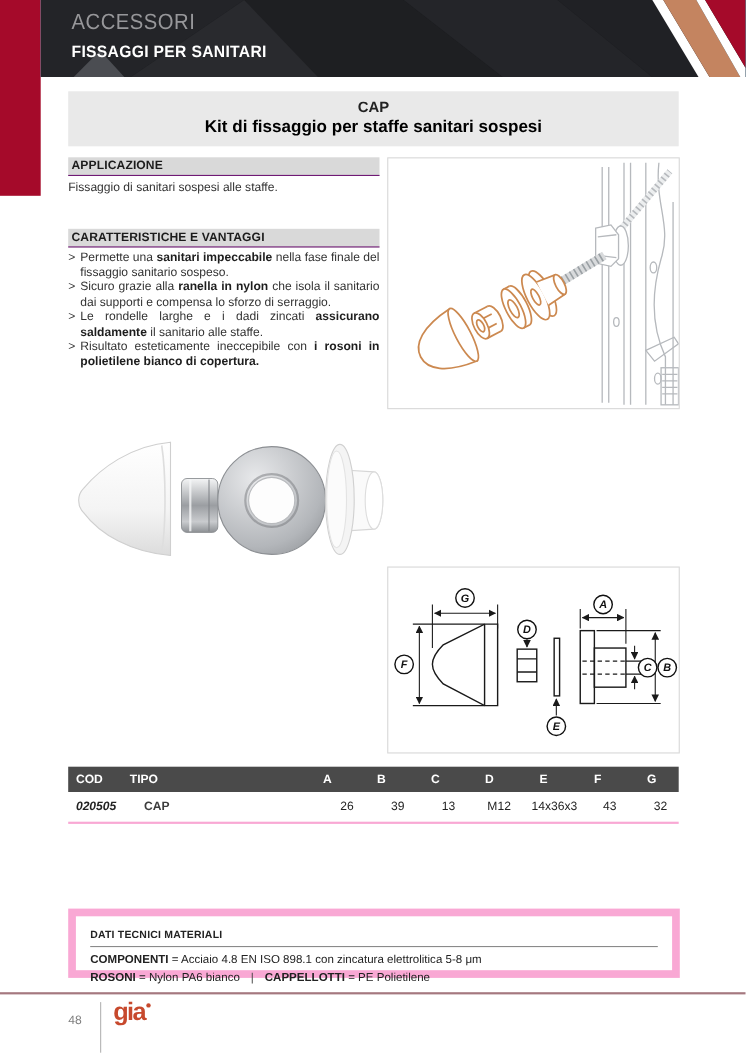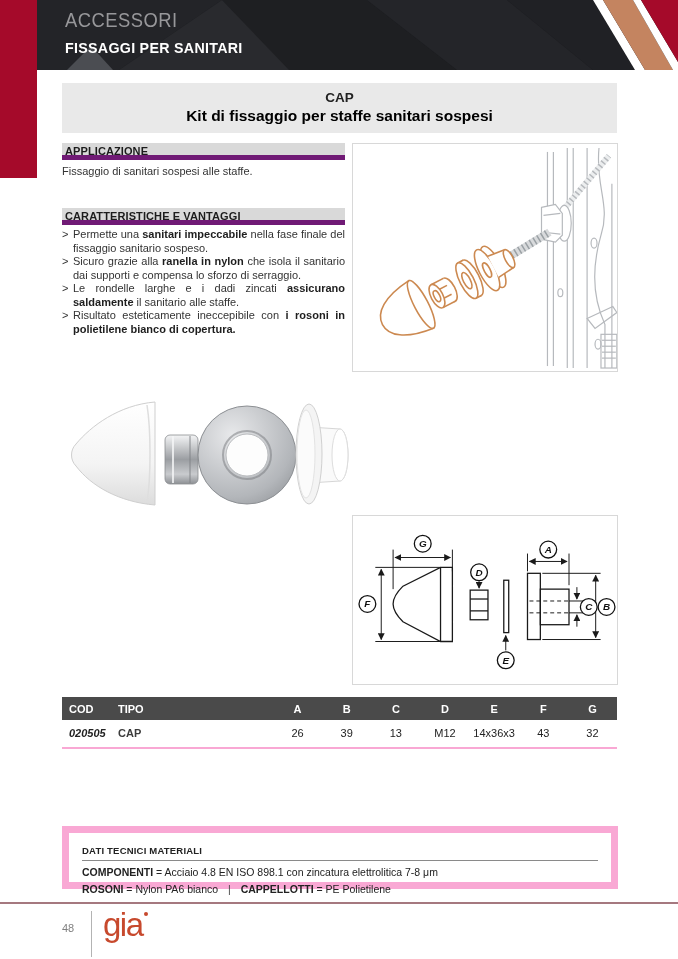--- a/index.html
+++ b/index.html
@@ -14,51 +14,51 @@
   .header svg { position:absolute; left:0; top:0; }
   .header-text { position:absolute; left:28px; top:9px; }
   .h-cat { font-size:20px; font-weight:400; color:#97979a; letter-spacing:.5px; transform:scaleX(.92); transform-origin:left; }
   .h-sub { font-size:15px; font-weight:600; color:#ffffff; letter-spacing:.3px; margin-top:7px; transform:scaleX(.95); transform-origin:left; }
   
   .title-bar { position:absolute; left:62px; top:83px; width:555px; background:#e9e9e9; text-align:center; padding:7px 0 8px; }
   .t-name { font-size:13.5px; font-weight:700; color:#222; }
   .t-sub  { font-size:15.5px; font-weight:700; color:#000000; margin-top:2px; }
   
   .sec { position:absolute; left:62px; width:283px; }
-  .sec-head { height:17px; background:#d9d9d9; border-bottom:5px solid #701a75; font-size:11px; font-weight:700; line-height:16px; padding-left:3px; color:#1c1c1c; letter-spacing:.1px; }
+  .sec-head { height:17px; background:#d9d9d9; border-bottom:1px solid #701a75; font-size:11px; font-weight:700; line-height:16px; padding-left:3px; color:#1c1c1c; letter-spacing:.1px; }
   .sec-body { font-size:11px; color:#333; margin-top:5px; line-height:13.5px; }
   .bullets { margin-top:3px; }
   .bullet { position:relative; padding-left:11px; font-size:11px; line-height:13.5px; color:#333; text-align:justify; }
   .bullet .mk { position:absolute; left:0; top:0; }
   .bullet b { color:#1e1e1e; }
   
   .box { position:absolute; border:1px solid #d8d8d8; background:#fff; }
   .drawing-box { left:352px; top:143px; width:266px; height:229px; }
   .dim-box { left:352px; top:515px; width:266px; height:170px; }
   .photo { position:absolute; left:58px; top:392px; width:292px; height:124px; }
   
   .tbl { position:absolute; left:62px; top:697px; width:555px; border-bottom:2px solid #f9a8d4; padding-bottom:2px; }
   .thead, .trow { display:grid; grid-template-columns:56px 155px repeat(7,1fr); align-items:center; }
   .thead { background:#4a4a4a; color:#fff; height:23px; font-size:11px; font-weight:700; }
-  .trow { height:25px; font-size:11px; color:#222; }
+  .trow { height:25px; font-size:11px; color:#222;gap:13px; }
   .cell-c { text-align:center; }
   .cod-h, .cod { padding-left:7px; }
   .cod { font-style:italic; font-weight:700; }
   .tipo { font-weight:700; color:#3c3c3c; }
   
   .materials { position:absolute; left:62px; top:826px; width:556px; height:63px; border:7px solid #f9a8d4; padding:7px 13px 0; }
   .mat-head { display:inline-block; font-size:9.5px; font-weight:700; color:#222; letter-spacing:.2px; }
   .mat-rule { border-bottom:1px solid #8a8a8a; margin-top:2px; }
   .mat-line { font-size:10.5px; color:#222; margin-top:5px; }
   .mat-line .sep { margin:0 7px; color:#444; }
   
   .foot-line { position:absolute; left:0; top:902px; width:678px; height:2px; background:#a5787f; }
   .page-num { position:absolute; left:62px; top:922px; font-size:11px; color:#808080; }
   .foot-sep { position:absolute; left:91px; top:911px; width:1px; height:46px; background:#b3b3b3; }
-  .logo { position:absolute; left:103px; top:906px; font-size:33px; font-weight:400; color:#c7492d; letter-spacing:-1.5px; }
+  .logo { position:absolute; left:103px; top:906px; font-size:23px; font-weight:700; color:#c7492d; letter-spacing:-1.5px; }
   .logo-dot { display:inline-block; width:4px; height:4px; border-radius:50%; background:#c7492d; vertical-align:top; margin:6px 0 0 1px; }
 </style>
 </head>
 <body>
 
 <div id="page">
 
   <div class="red-bar"></div>
 
   <div class="header">
@@ -302,21 +302,21 @@
       <div class="cell-c">14x36x3</div>
       <div class="cell-c">43</div>
       <div class="cell-c">32</div>
     </div>
   </div>
 
   <div class="materials">
     <span class="mat-head">DATI TECNICI MATERIALI</span>
     <div class="mat-rule"></div>
     <div class="mat-line">
-      <b>COMPONENTI</b><span> = Acciaio 4.8 EN ISO 898.1 con zincatura elettrolitica 7-8 μm</span>
+      <b>COMPONENTI</b><span> = Acciaio 4.8 EN ISO 898.1 con zincatura elettrolitica 5-8 μm</span>
     </div>
     <div class="mat-line">
       <b>ROSONI</b><span> = Nylon PA6 bianco</span>
       <span class="sep">|</span>
       <b>CAPPELLOTTI</b><span> = PE Polietilene</span>
     </div>
   </div>
 
   <div class="foot-line"></div>
   <div class="page-num">48</div>

